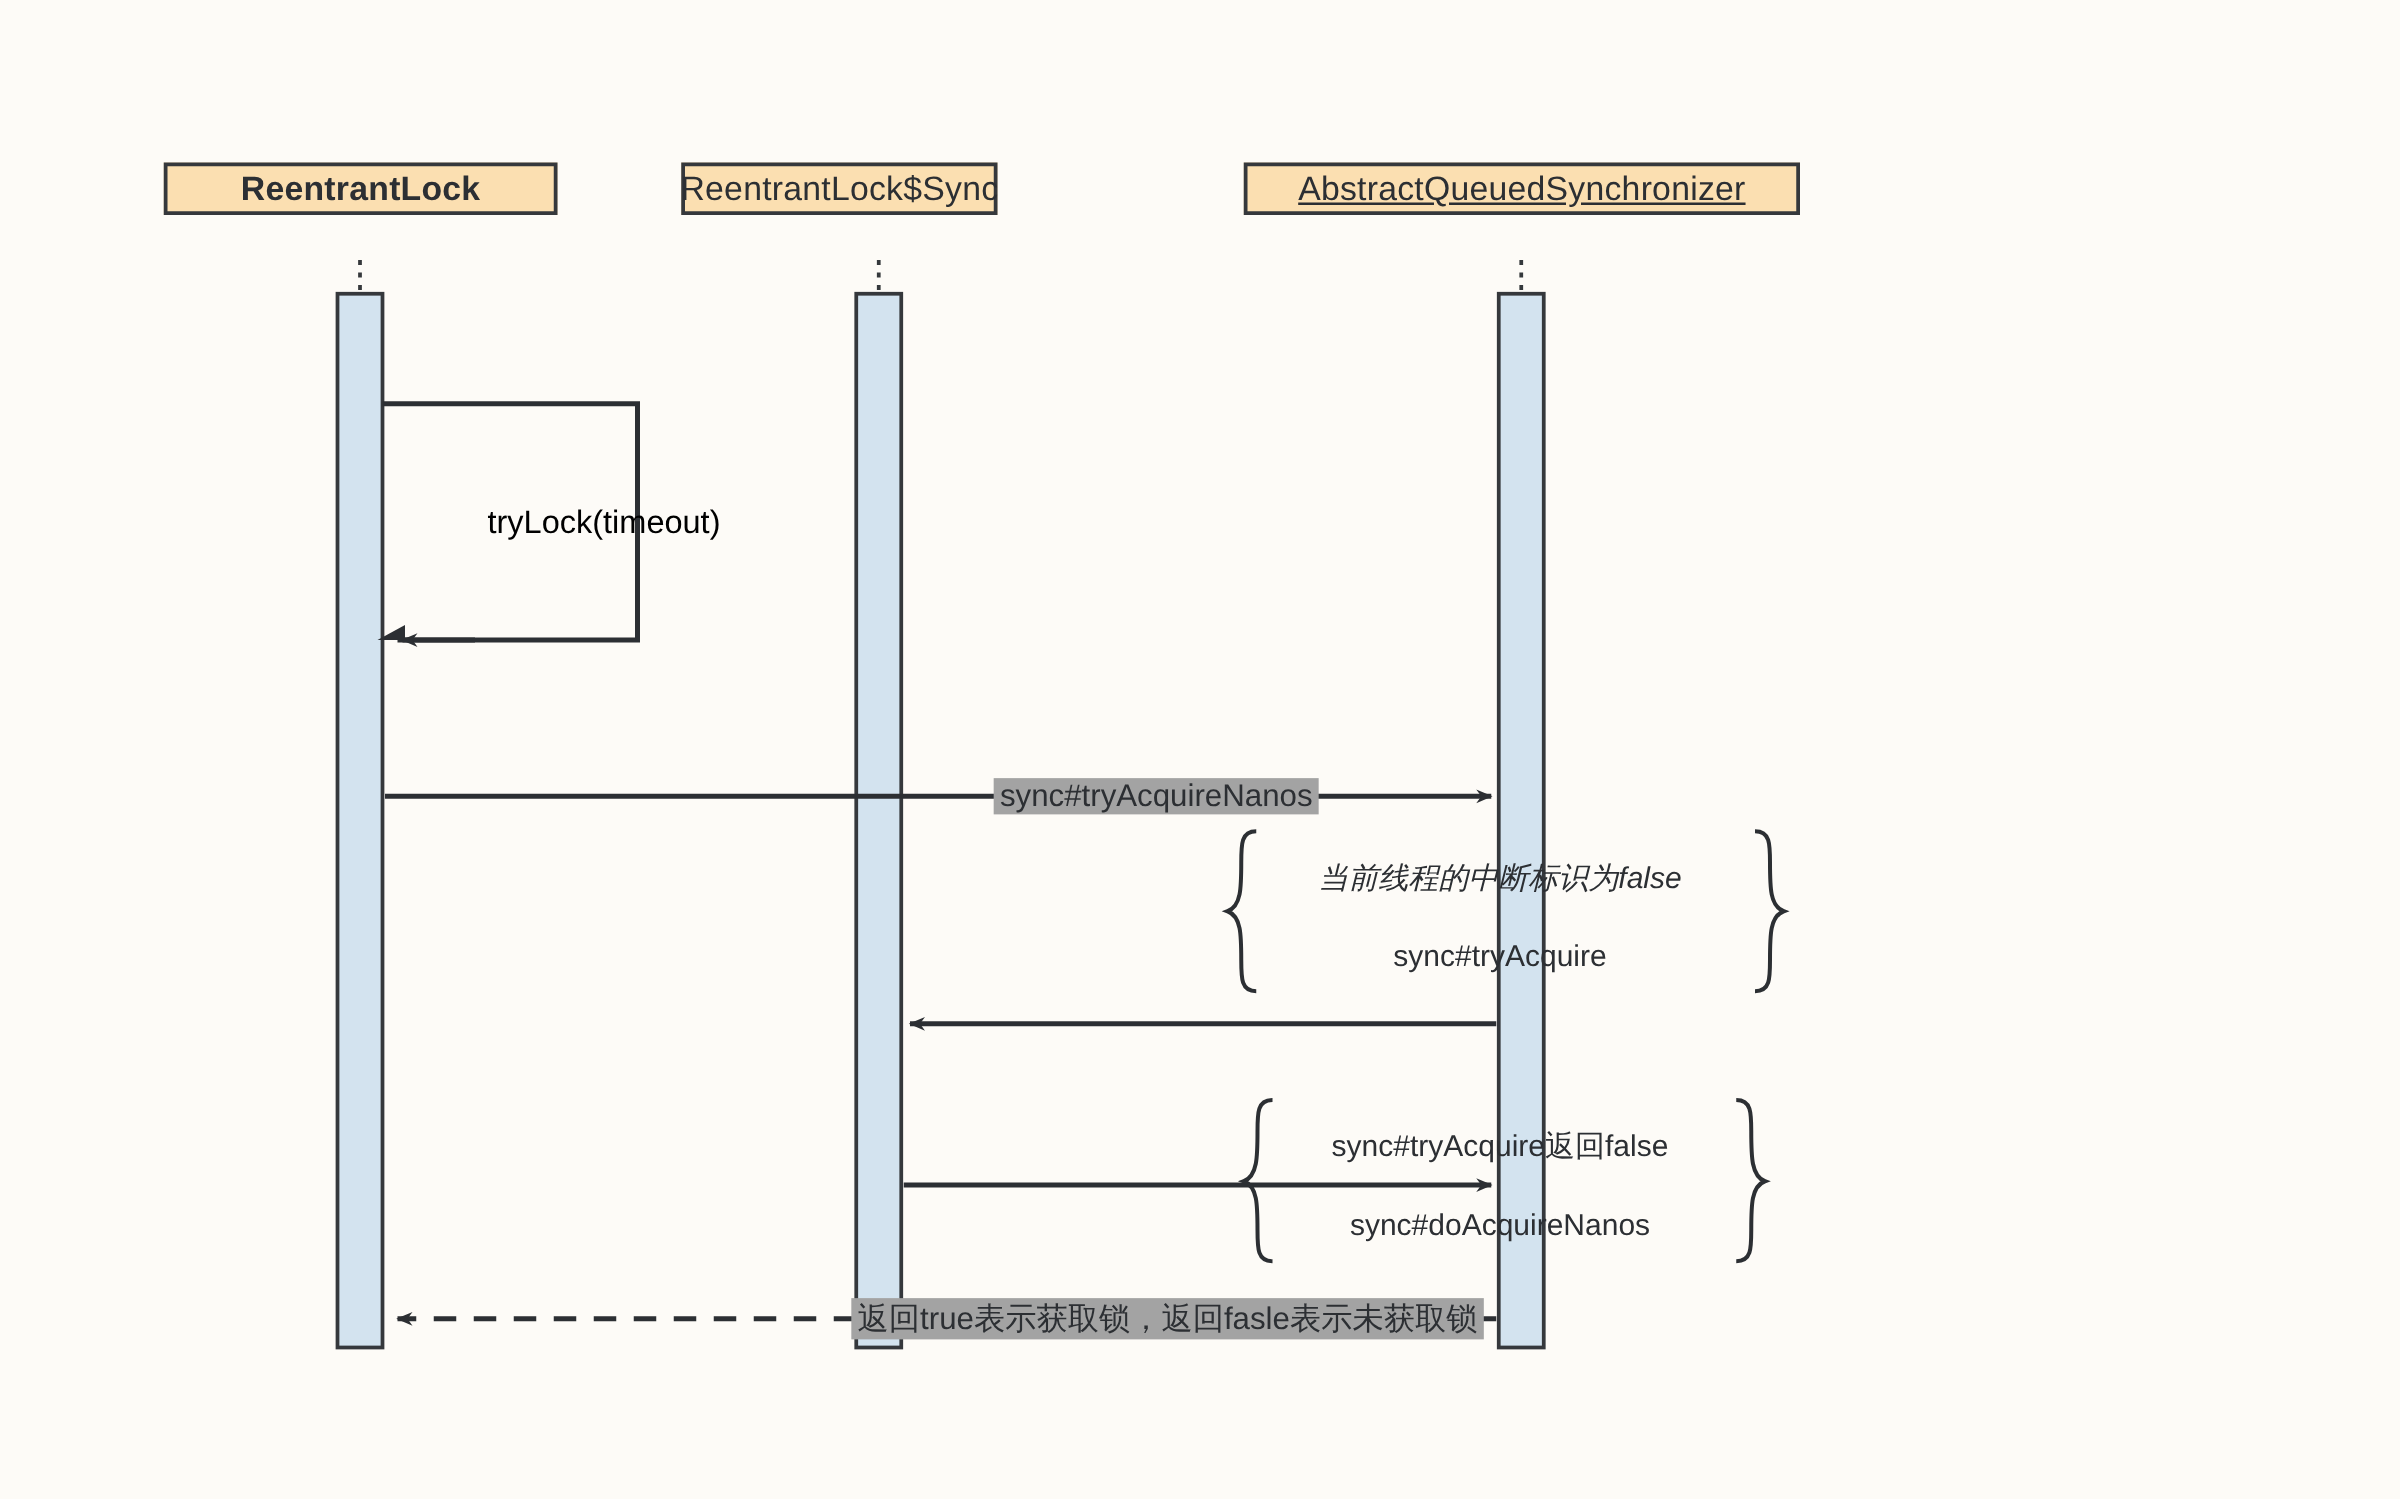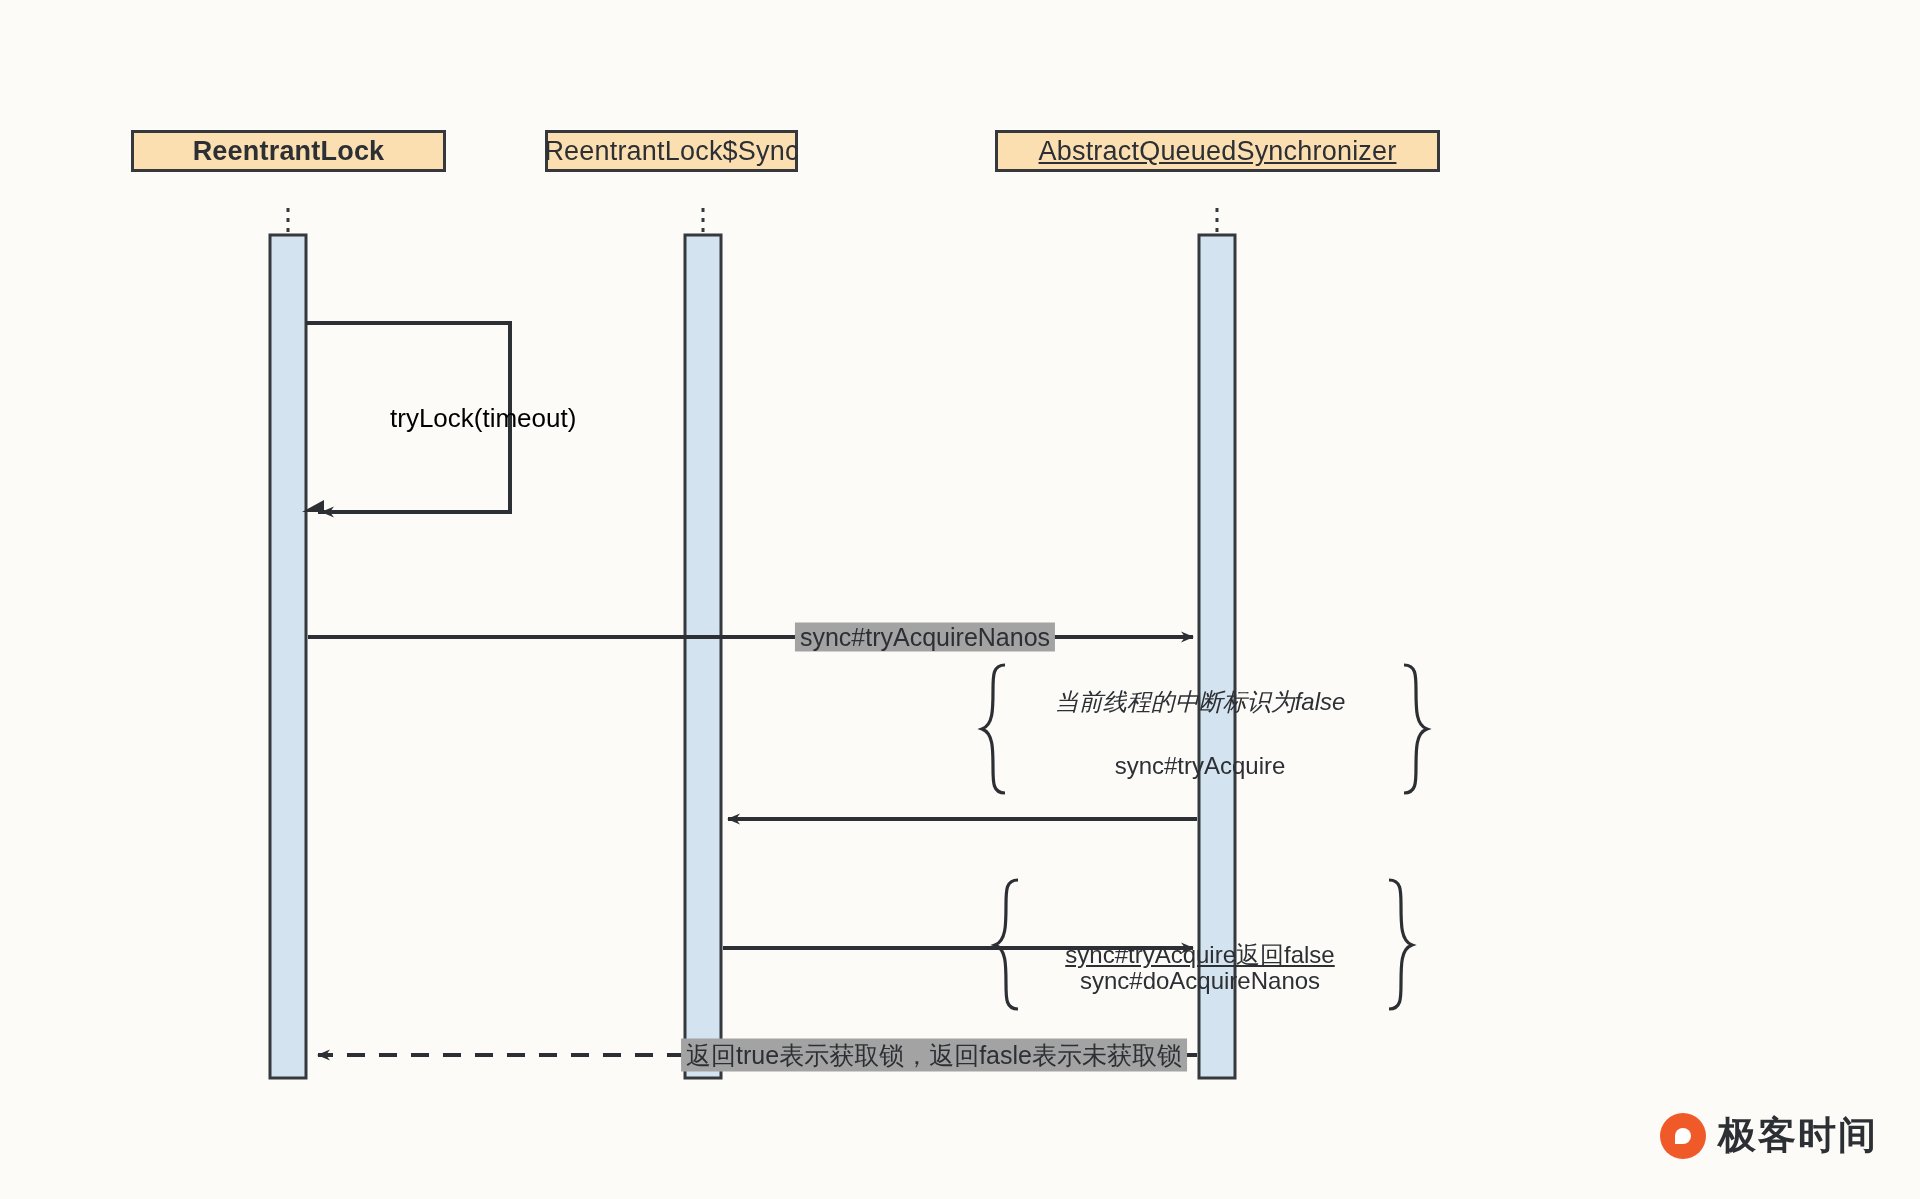--- a/index.html
+++ b/index.html
@@ -157,29 +157,25 @@
     <span>sync#tryAcquireNanos</span>
   </div>
 
   <div class="note-label" style="left:1200px; top:702px;font-style:italic;">
     <span>当前线程的中断标识为false</span>
   </div>
   <div class="note-label" style="left:1200px; top:766px;">
     <span>sync#tryAcquire</span>
   </div>
 
-  <div class="note-label" style="left:1200px; top:955px;text-decoration:underline;">
+  <div class="note-label" style="left:1200px; top:917px;">
     <span>sync#tryAcquire返回false</span>
   </div>
   <div class="note-label" style="left:1200px; top:981px;">
     <span>sync#doAcquireNanos</span>
   </div>
 
   <div class="msg-label" style="left:934px; top:1055px;">
     <span>返回true表示获取锁，返回fasle表示未获取锁</span>
   </div>
 
-  <div class="watermark">
-    <div class="wm-mark"></div>
-    <div class="wm-text">极客时间</div>
-  </div>
 
 </div>
 
 </body></html>

